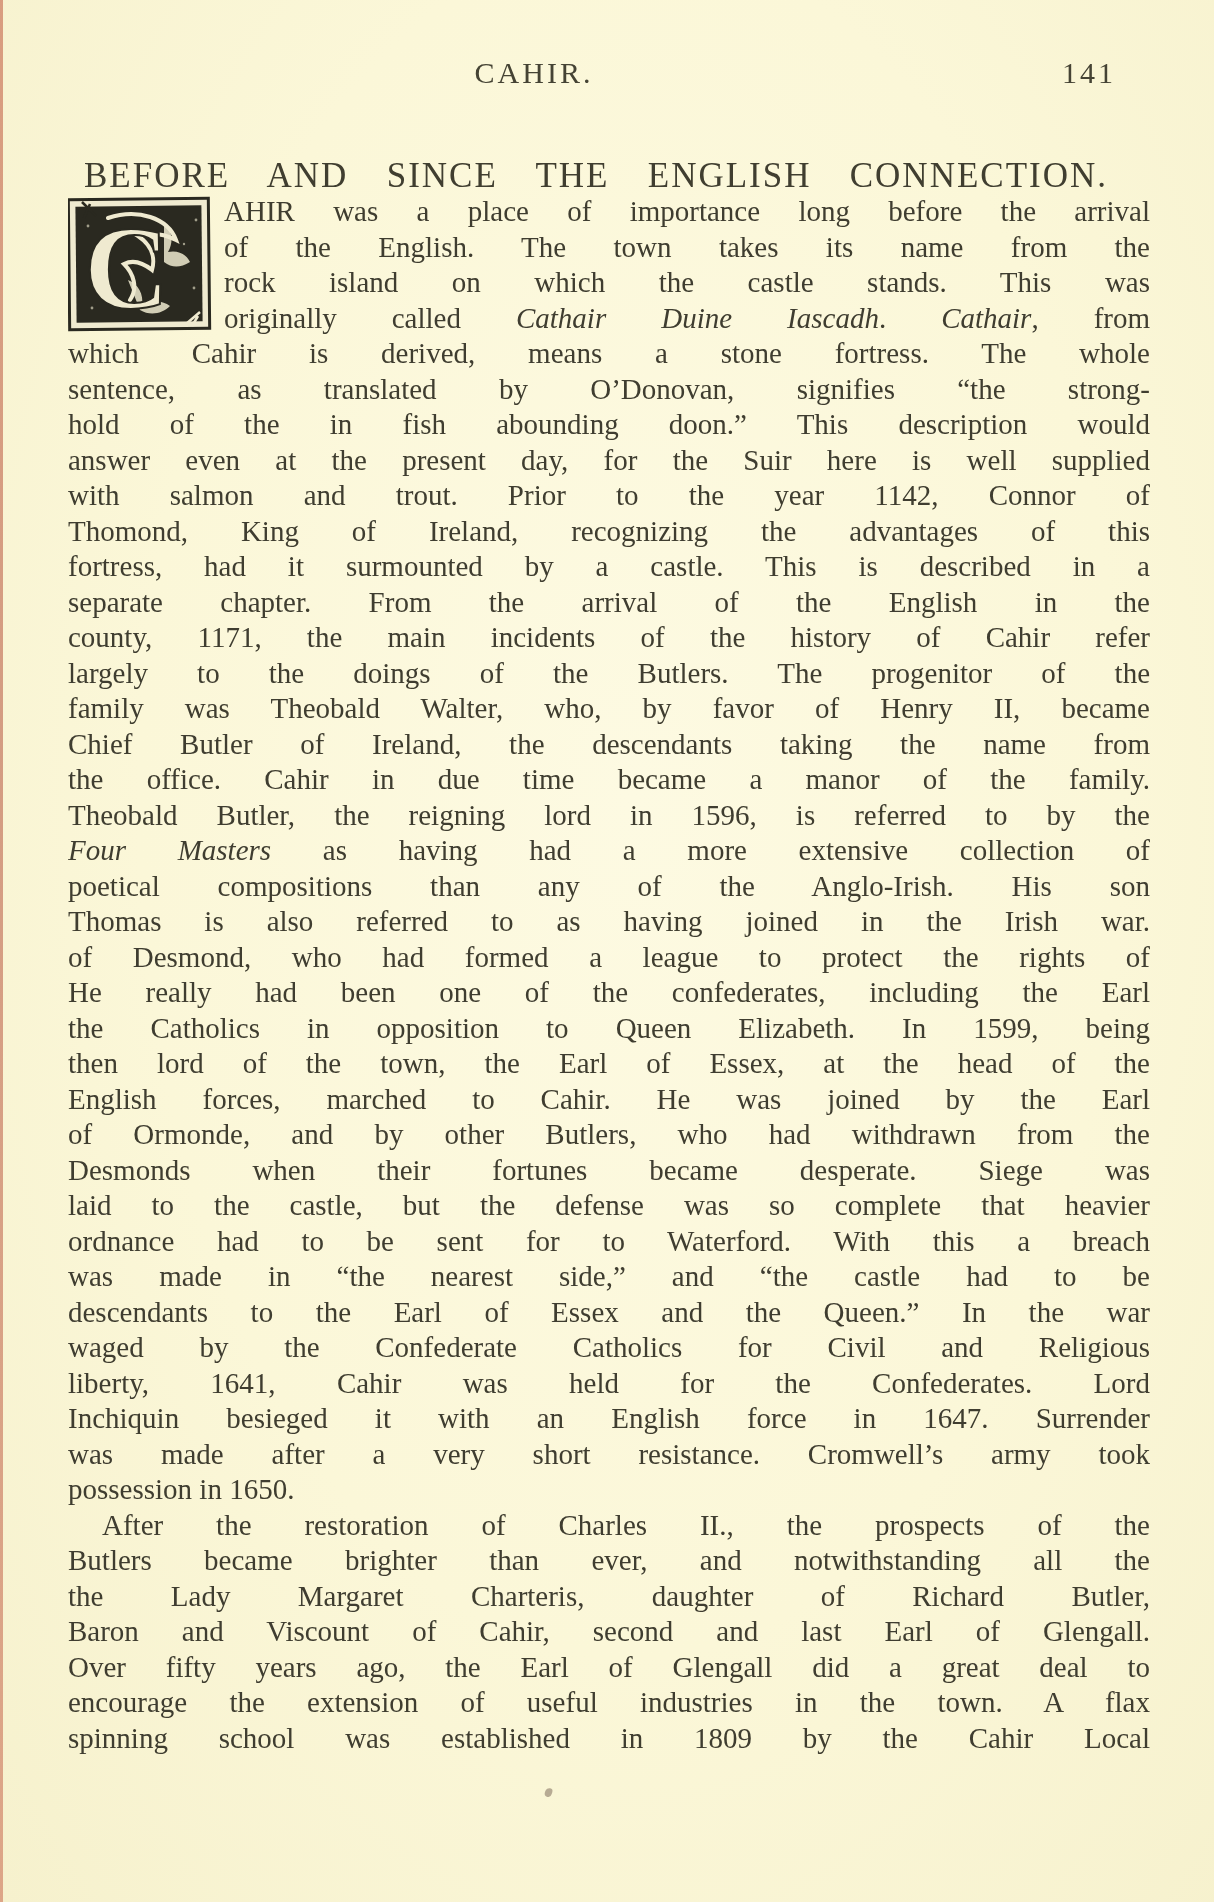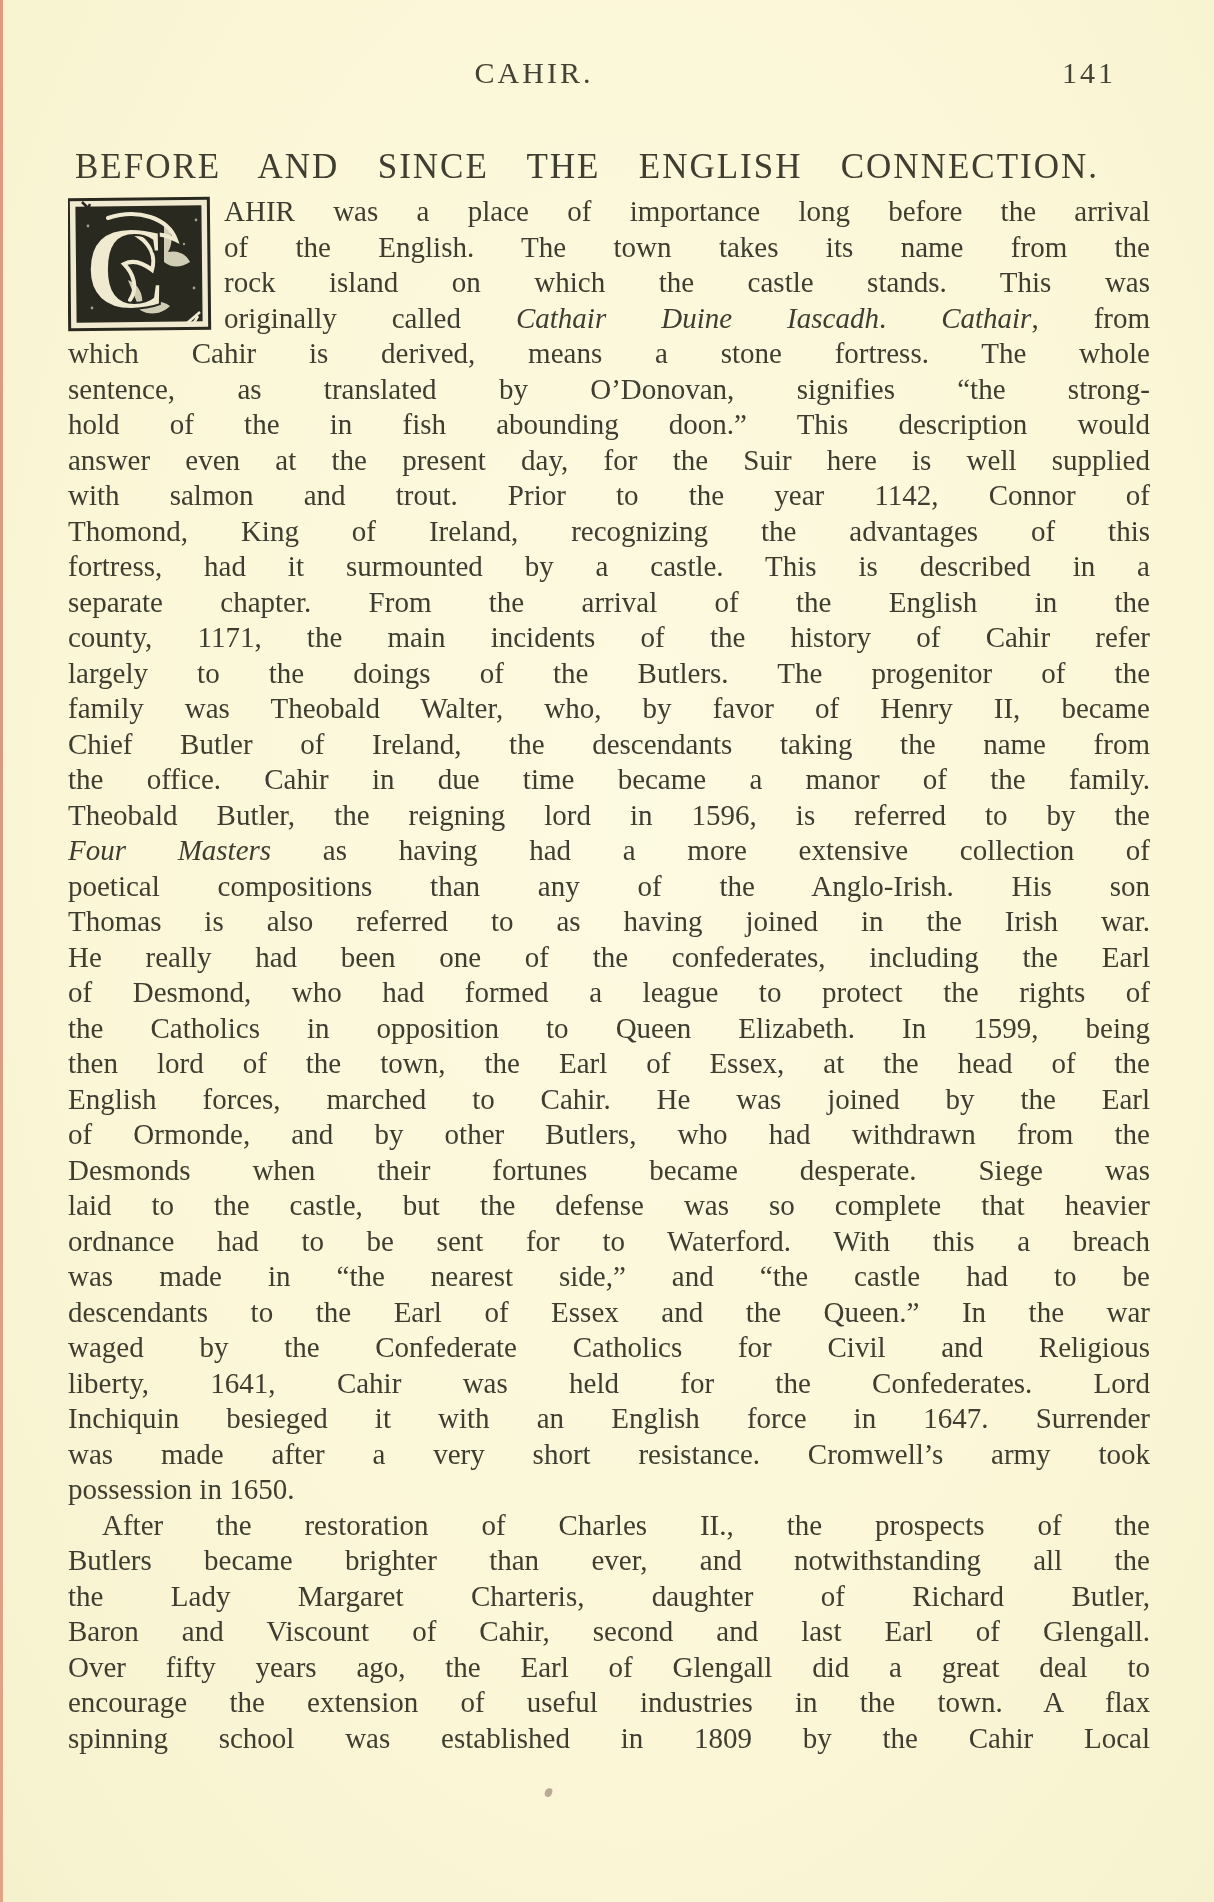--- a/index.html
+++ b/index.html
@@ -29,21 +29,21 @@
   .folio{
     position:absolute;right:114px;top:0;
     font-size:30px;letter-spacing:3px;color:#454334;
   }
   
   .section-heading{
     position:absolute;top:140px;left:68px;width:1024px;
     font-size:35px;font-weight:normal;letter-spacing:2px;
     white-space:nowrap;
     text-align:justify;text-align-last:justify;
-    color:#403e30;margin:7px;
+    color:#403e30;margin:16px;
   }
   
   .textblock{
     position:absolute;top:194px;left:68px;width:1082px;
     font-size:29px;line-height:35.5px;color:#3f3d30;
   }
   .initial-float{
     float:left;width:146px;height:138px;margin:2px 10px 0 0;
   }
   .initial-float svg{display:block;}
@@ -116,22 +116,22 @@
         <div class="line"><span>separate chapter.  From the arrival of the English in the</span></div>
         <div class="line"><span>county, 1171, the main incidents of the history of Cahir refer</span></div>
         <div class="line"><span>largely to the doings of the Butlers.  The progenitor of the</span></div>
         <div class="line"><span>family was Theobald Walter, who, by favor of Henry II, became</span></div>
         <div class="line"><span>Chief Butler of Ireland, the descendants taking the name from</span></div>
         <div class="line"><span>the office.  Cahir in due time became a manor of the family.</span></div>
         <div class="line"><span>Theobald Butler, the reigning lord in 1596, is referred to by the</span></div>
         <div class="line"><span class="it">Four Masters</span><span> as having had a more extensive collection of</span></div>
         <div class="line"><span>poetical compositions than any of the Anglo-Irish.  His son</span></div>
         <div class="line"><span>Thomas is also referred to as having joined in the Irish war.</span></div>
+        <div class="line"><span>of Desmond, who had formed a league to protect the rights of</span></div>
         <div class="line"><span>He really had been one of the confederates, including the Earl</span></div>
-        <div class="line"><span>of Desmond, who had formed a league to protect the rights of</span></div>
         <div class="line"><span>the Catholics in opposition to Queen Elizabeth.  In 1599, being</span></div>
         <div class="line"><span>then lord of the town, the Earl of Essex, at the head of the</span></div>
         <div class="line"><span>English forces, marched to Cahir.  He was joined by the Earl</span></div>
         <div class="line"><span>of Ormonde, and by other Butlers, who had withdrawn from the</span></div>
         <div class="line"><span>Desmonds when their fortunes became desperate.  Siege was</span></div>
         <div class="line"><span>laid to the castle, but the defense was so complete that heavier</span></div>
         <div class="line"><span>ordnance had to be sent for to Waterford.  With this a breach</span></div>
         <div class="line"><span>was made in “the nearest side,” and “the castle had to be</span></div>
         <div class="line"><span>descendants to the Earl of Essex and the Queen.”  In the war</span></div>
         <div class="line"><span>waged by the Confederate Catholics for Civil and Religious</span></div>

